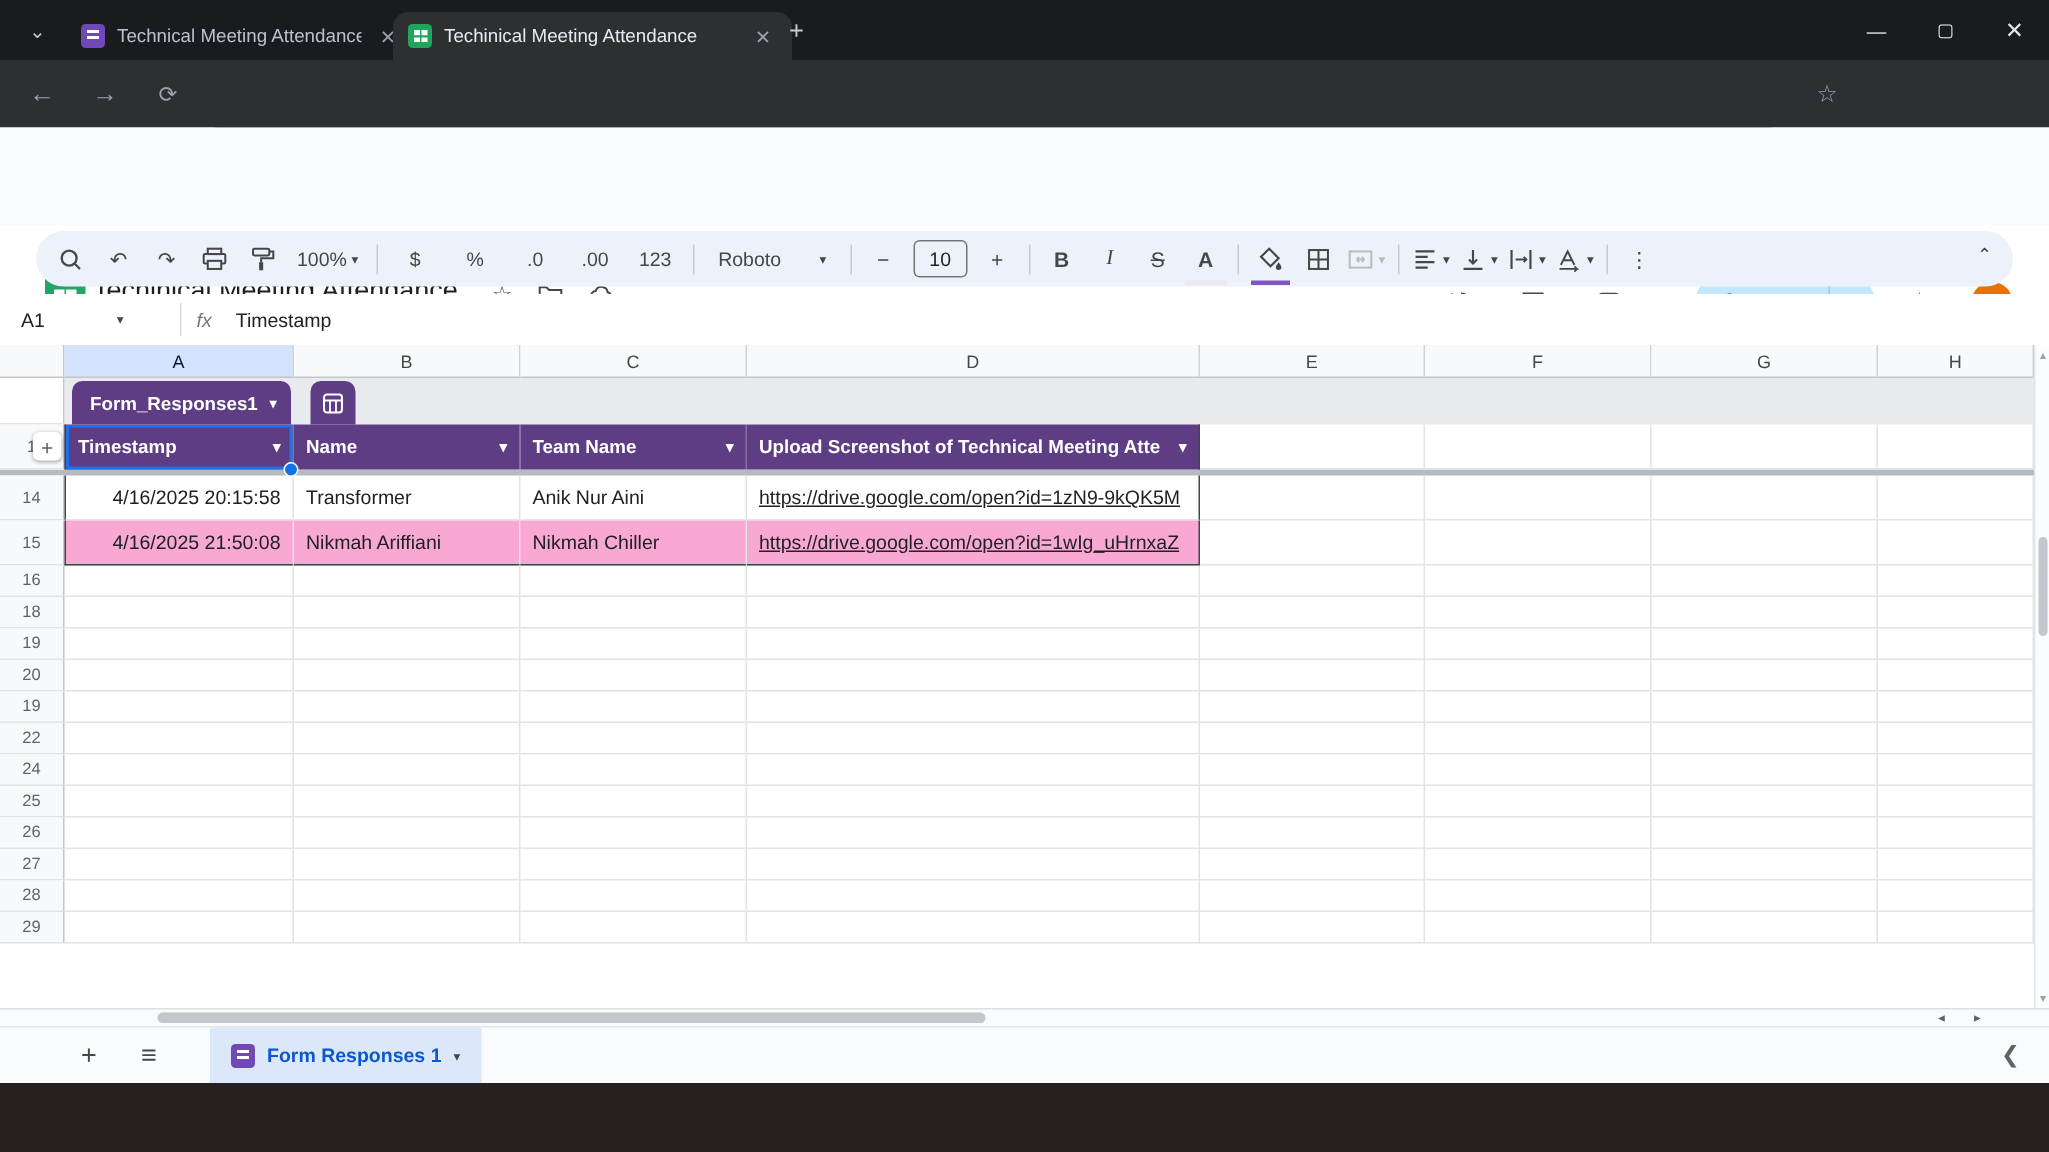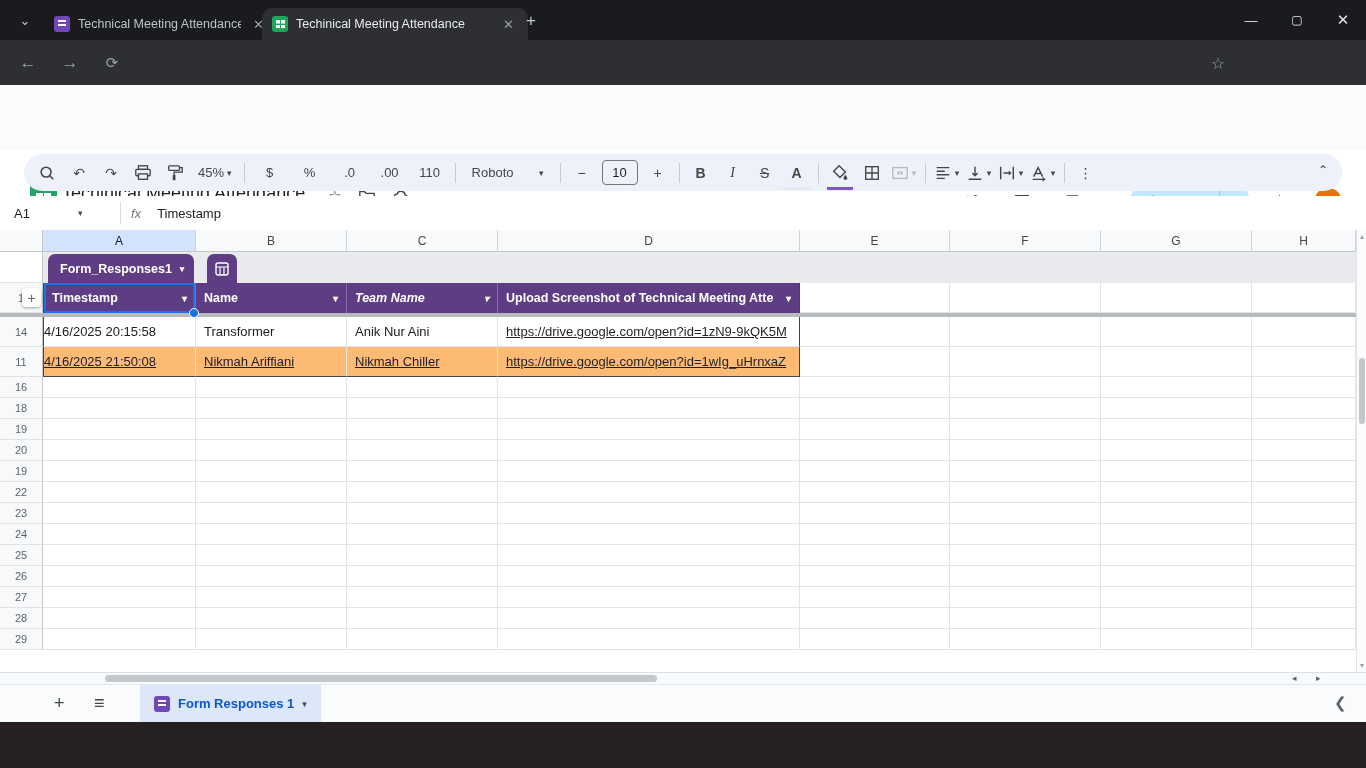--- a/index.html
+++ b/index.html
@@ -118,24 +118,24 @@
   .thtext{overflow:hidden;white-space:nowrap;flex:1;}
   .thchev{font-size:10px;margin:0 8px;}
   .thcell.selcell{box-shadow:inset 0 0 0 2px #1a73e8;overflow:visible;}
   .fillhandle{position:absolute;right:-4px;bottom:-5px;width:8px;height:8px;border-radius:50%;
     background:#1273e6;border:1.5px solid #fff;z-index:5;}
   #frozen-divider{height:4px;background:#b7babf;}
   .h30 .rh{height:30px;}
   .h30 .cell{height:30px;line-height:29px;}
   .h21 .rh{height:21px;}
   .h21 .cell{height:21px;}
-  .ts{text-align:left;padding-right:8px;}
+  .ts{text-align:right;padding-right:8px;}
   .lft{padding-left:8px;}
   .lnk{padding-left:8px;text-decoration:underline;color:#1f2124;}
-  .band .cellband{background:#fdba74;text-decoration:underline;}
+  .band .cellband{background:#f9a8d4;}
   .tA{border-left:1px solid #40454a;}
   .tD{border-right:1px solid #40454a !important;}
   .tbot{border-bottom:1px solid #40454a !important;}
 
   
   #vscroll{position:absolute;left:1356px;top:230px;width:10px;height:442px;background:#fbfcfd;border-left:1px solid #e3e5e8;box-sizing:border-box;}
   #vthumb{position:absolute;left:2px;top:128px;width:6px;height:66px;border-radius:3px;background:#c4c7cb;}
   .varrow{position:absolute;left:0;width:10px;color:#9aa0a6;font-size:8px;text-align:center;}
   #hscroll{position:absolute;left:0;top:672px;width:1366px;height:12px;background:#f9fafb;border-top:1px solid #dde0e3;box-sizing:border-box;}
   #hthumb{position:absolute;left:105px;top:2px;width:552px;height:7px;border-radius:4px;background:#c4c7cb;}
@@ -276,29 +276,29 @@
         </svg>
     </div>
     <div class="tb">
       <svg class="ico16" viewBox="0 0 20 20">
           <rect x="3" y="2" width="12" height="5" rx="1" fill="none" stroke="#444746" stroke-width="1.5"></rect>
           <path d="M15 4h3v5H9v3" fill="none" stroke="#444746" stroke-width="1.5"></path>
           <rect x="7.5" y="12" width="3" height="6" fill="#444746"></rect>
         </svg>
     </div>
     <div class="tb txt">
-        <span>45%</span>
+        <span>100%</span>
         <span class="chev">▾</span>
       </div>
     <div class="tbsep"></div>
     <div class="tb txt">$</div>
     <div class="tb txt">%</div>
     <div class="tb txt">.0</div>
     <div class="tb txt">.00</div>
-    <div class="tb txt">110</div>
+    <div class="tb txt">123</div>
     <div class="tbsep"></div>
     <div class="tb txt" style="min-width:72px;justify-content:space-between;padding:0 8px;">
       <span>Roboto</span>
         <span class="chev">▾</span>
     </div>
     <div class="tbsep"></div>
     <div class="tb">−</div>
     <div id="fontsize-box">10</div>
     <div class="tb">+</div>
     <div class="tbsep"></div>
@@ -402,21 +402,21 @@
       </div>
     <div class="thcell selcell tA" style="width: 153px;">
           <span class="thtext">Timestamp</span>
           <span class="thchev">▾</span>
           <span class="fillhandle"></span>
         </div>
         <div class="thcell" style="width: 151px;">
           <span class="thtext">Name</span>
           <span class="thchev">▾</span>
         </div>
-        <div class="thcell" style="width: 151px; font-style: italic;">
+        <div class="thcell" style="width: 151px;">
           <span class="thtext">Team Name</span>
           <span class="thchev">▾</span>
         </div>
         <div class="thcell tD" style="width: 302px;">
           <span class="thtext">Upload Screenshot of Technical Meeting Atte</span>
           <span class="thchev">▾</span>
         </div>
         <div class="cell" style="width: 150px; height: 30px;"></div>
         <div class="cell" style="width: 151px; height: 30px;"></div>
         <div class="cell" style="width: 151px; height: 30px;"></div>
@@ -431,21 +431,21 @@
           <div class="cell ts tA" style="width: 153px;">4/16/2025 20:15:58</div>
           <div class="cell lft" style="width: 151px;">Transformer</div>
           <div class="cell lft" style="width: 151px;">Anik Nur Aini</div>
           <div class="cell lnk tD" style="width: 302px;">https://drive.google.com/open?id=1zN9-9kQK5M</div>
           <div class="cell" style="width: 150px;"></div>
           <div class="cell" style="width: 151px;"></div>
           <div class="cell" style="width: 151px;"></div>
           <div class="cell" style="width: 104px;"></div>
         </div>
         <div class="grow h30 band">
-          <div class="rh">11</div>
+          <div class="rh">15</div>
           <div class="cell ts cellband tA tbot" style="width: 153px;">4/16/2025 21:50:08</div>
           <div class="cell lft cellband tbot" style="width: 151px;">Nikmah Ariffiani</div>
           <div class="cell lft cellband tbot" style="width: 151px;">Nikmah Chiller</div>
           <div class="cell lnk cellband tD tbot" style="width: 302px;">https://drive.google.com/open?id=1wIg_uHrnxaZ</div>
           <div class="cell" style="width: 150px;"></div>
           <div class="cell" style="width: 151px;"></div>
           <div class="cell" style="width: 151px;"></div>
           <div class="cell" style="width: 104px;"></div>
         </div>
       </div>
@@ -500,31 +500,20 @@
           <div class="cell" style="width: 151px;"></div>
           <div class="cell" style="width: 151px;"></div>
           <div class="cell" style="width: 302px;"></div>
           <div class="cell" style="width: 150px;"></div>
           <div class="cell" style="width: 151px;"></div>
           <div class="cell" style="width: 151px;"></div>
           <div class="cell" style="width: 104px;"></div>
         </div>
         <div class="grow h21">
           <div class="rh">22</div>
-          <div class="cell" style="width: 153px;"></div>
-          <div class="cell" style="width: 151px;"></div>
-          <div class="cell" style="width: 151px;"></div>
-          <div class="cell" style="width: 302px;"></div>
-          <div class="cell" style="width: 150px;"></div>
-          <div class="cell" style="width: 151px;"></div>
-          <div class="cell" style="width: 151px;"></div>
-          <div class="cell" style="width: 104px;"></div>
-        </div>
-        <div class="grow h21">
-          <div class="rh">23</div>
           <div class="cell" style="width: 153px;"></div>
           <div class="cell" style="width: 151px;"></div>
           <div class="cell" style="width: 151px;"></div>
           <div class="cell" style="width: 302px;"></div>
           <div class="cell" style="width: 150px;"></div>
           <div class="cell" style="width: 151px;"></div>
           <div class="cell" style="width: 151px;"></div>
           <div class="cell" style="width: 104px;"></div>
         </div>
         <div class="grow h21">

